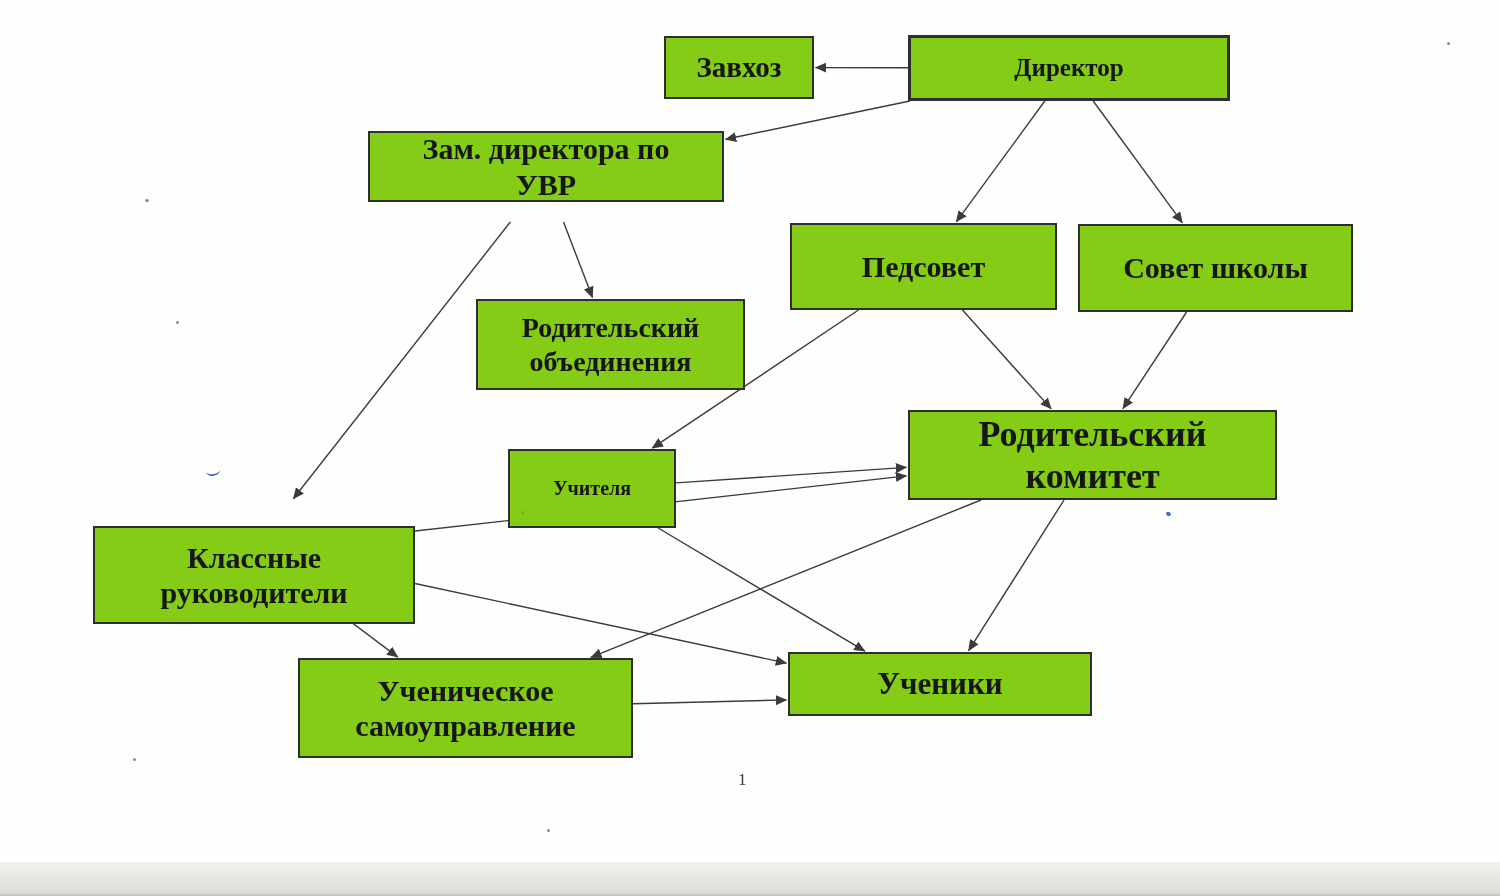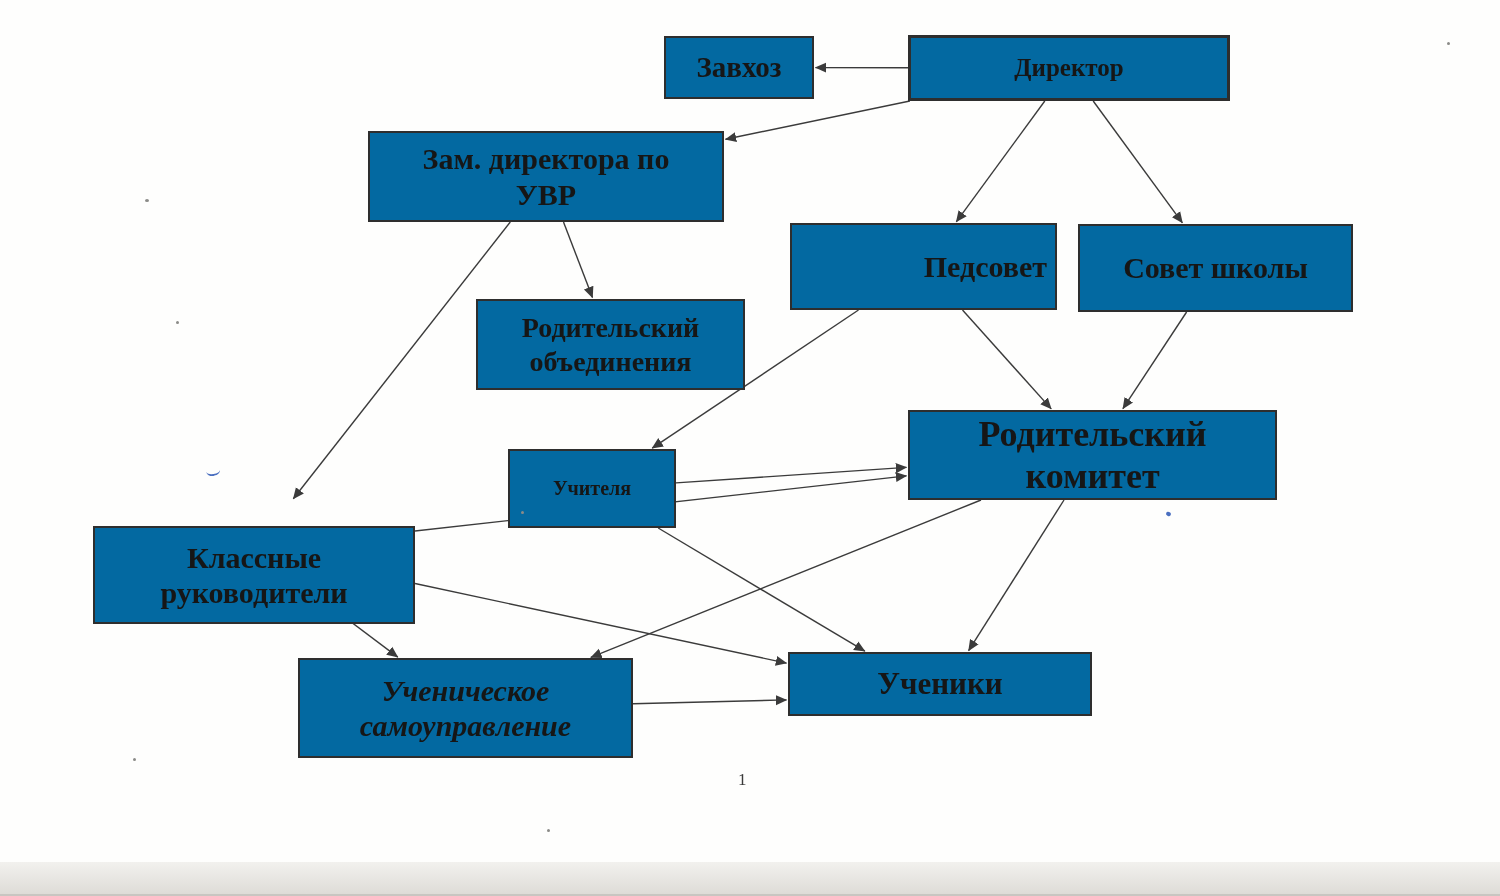--- a/index.html
+++ b/index.html
@@ -27,47 +27,47 @@
   .edge-line {
     stroke: #3b3b3b;
     stroke-width: 1.4;
     fill: none;
   }
   .node {
     position: absolute;
     z-index: 2;
     box-sizing: border-box;
     border: 2px solid #2e2e2e;
-    background: #0369a1;
+    background: #84cc16;
     display: flex;
     align-items: center;
     justify-content: center;
     text-align: center;
     font-weight: bold;
     color: #161616;
     line-height: 1.18;
     padding: 2px 8px;
   }
   .node .lbl { display: inline-block; }
 
   #node-zavkhoz   { left: 664px; top: 36px;  width: 150px; height: 63px; font-size: 29px; }
   #node-director  { left: 908px; top: 35px;  width: 322px; height: 66px; font-size: 25px; border-width: 3px; }
-  #node-zam       { left: 368px; top: 131px; width: 356px; height: 91px; font-size: 30px; }
+  #node-zam       { left: 368px; top: 131px; width: 356px; height: 71px; font-size: 30px; }
   #node-zam .lbl  { max-width: 300px; }
-  #node-pedsovet  { left: 790px; top: 223px; width: 267px; height: 87px; font-size: 30px; justify-content: flex-end; }
+  #node-pedsovet  { left: 790px; top: 223px; width: 267px; height: 87px; font-size: 30px; }
   #node-sovet     { left: 1078px; top: 224px; width: 275px; height: 88px; font-size: 30px; }
   #node-metod     { left: 476px; top: 299px; width: 269px; height: 91px; font-size: 28px; }
   #node-metod .lbl { max-width: 240px; }
   #node-uchitelya { left: 508px; top: 449px; width: 168px; height: 79px; font-size: 20px; }
   #node-rodkom    { left: 908px; top: 410px; width: 369px; height: 90px; font-size: 36px; }
   #node-rodkom .lbl { max-width: 235px; }
   #node-klassruk  { left: 93px;  top: 500px; width: 322px; height: 98px; font-size: 30px; margin-top: 26px; }
   #node-klassruk .lbl { max-width: 230px; }
   #node-uchensamo { left: 298px; top: 658px; width: 335px; height: 100px; font-size: 30px; }
-  #node-uchensamo .lbl { max-width: 260px; font-style: italic; }
+  #node-uchensamo .lbl { max-width: 260px; }
   #node-ucheniki  { left: 788px; top: 652px; width: 304px; height: 64px; font-size: 31px; }
 
   #page-number {
     position: absolute;
     left: 738px;
     top: 770px;
     z-index: 2;
     font-size: 17px;
     color: #3a3a3a;
   }

